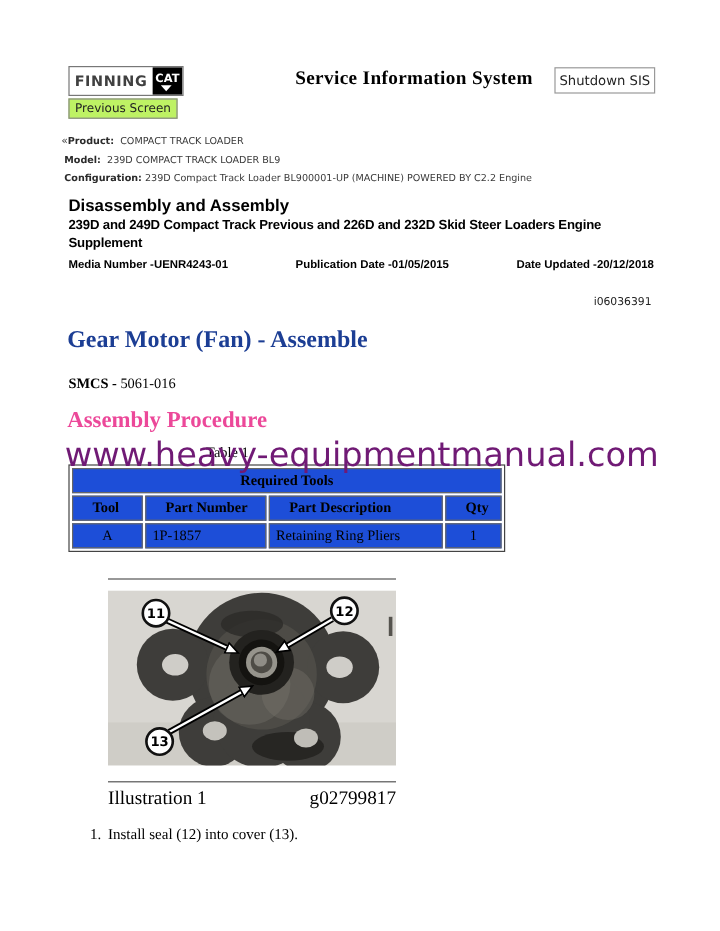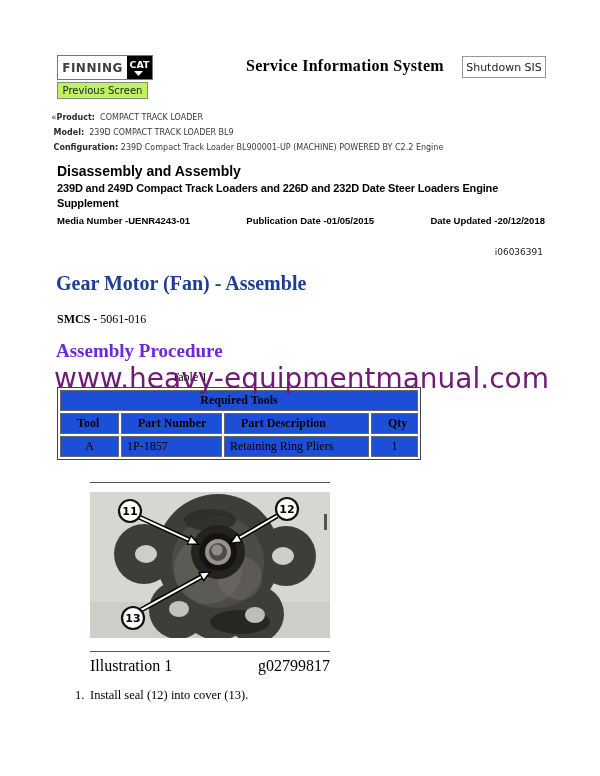--- a/index.html
+++ b/index.html
@@ -32,21 +32,21 @@
   .doc-info{position:absolute;left:57px;top:163px;width:505px;font-family:"Liberation Sans",sans-serif;}
   .doc-title{font-size:14px;font-weight:bold;line-height:16px;}
   .doc-subtitle{font-size:11px;font-weight:bold;line-height:15px;margin-top:2px;letter-spacing:-.15px;width:505px;}
   .doc-meta{display:flex;justify-content:space-between;width:488px;margin-top:4px;
             font-size:9.5px;font-weight:bold;}
   .doc-id{position:absolute;right:57px;top:247px;font-family:"DejaVu Sans",sans-serif;font-size:9px;color:#222;}
 
   
   .h1-heading{position:absolute;left:56px;top:272px;font-weight:bold;font-size:20px;color:#1c3e94;}
   .smcs{position:absolute;left:57px;top:312px;font-size:12px;}
-  .h2-heading{position:absolute;left:56px;top:340px;font-weight:bold;font-size:19px;color:#6d28d9;}
+  .h2-heading{position:absolute;left:56px;top:340px;font-weight:bold;font-size:19px;color:#ec4899;}
 
   
   .table-caption{position:absolute;left:57px;top:370px;width:265px;text-align:center;font-size:12px;}
   table.tools{position:absolute;left:57px;top:387px;border-collapse:separate;border-spacing:2px;
               border:1px solid #444;background:#fff;font-size:12px;font-family:"Liberation Serif",serif;}
   table.tools th,table.tools td{border:1px solid #666;padding:2px 5px;background:#1d4ed8;}
   table.tools .tbl-title{text-align:center;font-weight:bold;}
   table.tools th{font-weight:bold;text-align:left;padding-left:16px;}
   td.c{text-align:center;}
   .w-tool{width:36px;} .w-part{width:78px;} .w-desc{width:122px;} .w-qty{width:24px;}
@@ -93,21 +93,21 @@
   </div>
 
   <div class="product-info">
     <div><span class="pi-marker">«</span><b>Product:</b>&nbsp;&nbsp;<span>COMPACT TRACK LOADER</span></div>
     <div>&nbsp;<b>Model:</b>&nbsp;&nbsp;<span>239D COMPACT TRACK LOADER BL9</span></div>
     <div>&nbsp;<b>Configuration:</b>&nbsp;<span>239D Compact Track Loader BL900001-UP (MACHINE) POWERED BY C2.2 Engine</span></div>
   </div>
 
   <div class="doc-info">
     <div class="doc-title">Disassembly and Assembly</div>
-    <div class="doc-subtitle">239D and 249D Compact Track Loaders and 226D and 232D Date Steer Loaders Engine Supplement</div>
+    <div class="doc-subtitle">239D and 249D Compact Track Previous and 226D and 232D Skid Steer Loaders Engine Supplement</div>
     <div class="doc-meta">
       <span>Media Number -UENR4243-01</span>
       <span>Publication Date -01/05/2015</span>
       <span>Date Updated -20/12/2018</span>
     </div>
   </div>
 
   <div class="doc-id">i06036391</div>
 
   <div class="h1-heading">Gear Motor (Fan) - Assemble</div>

